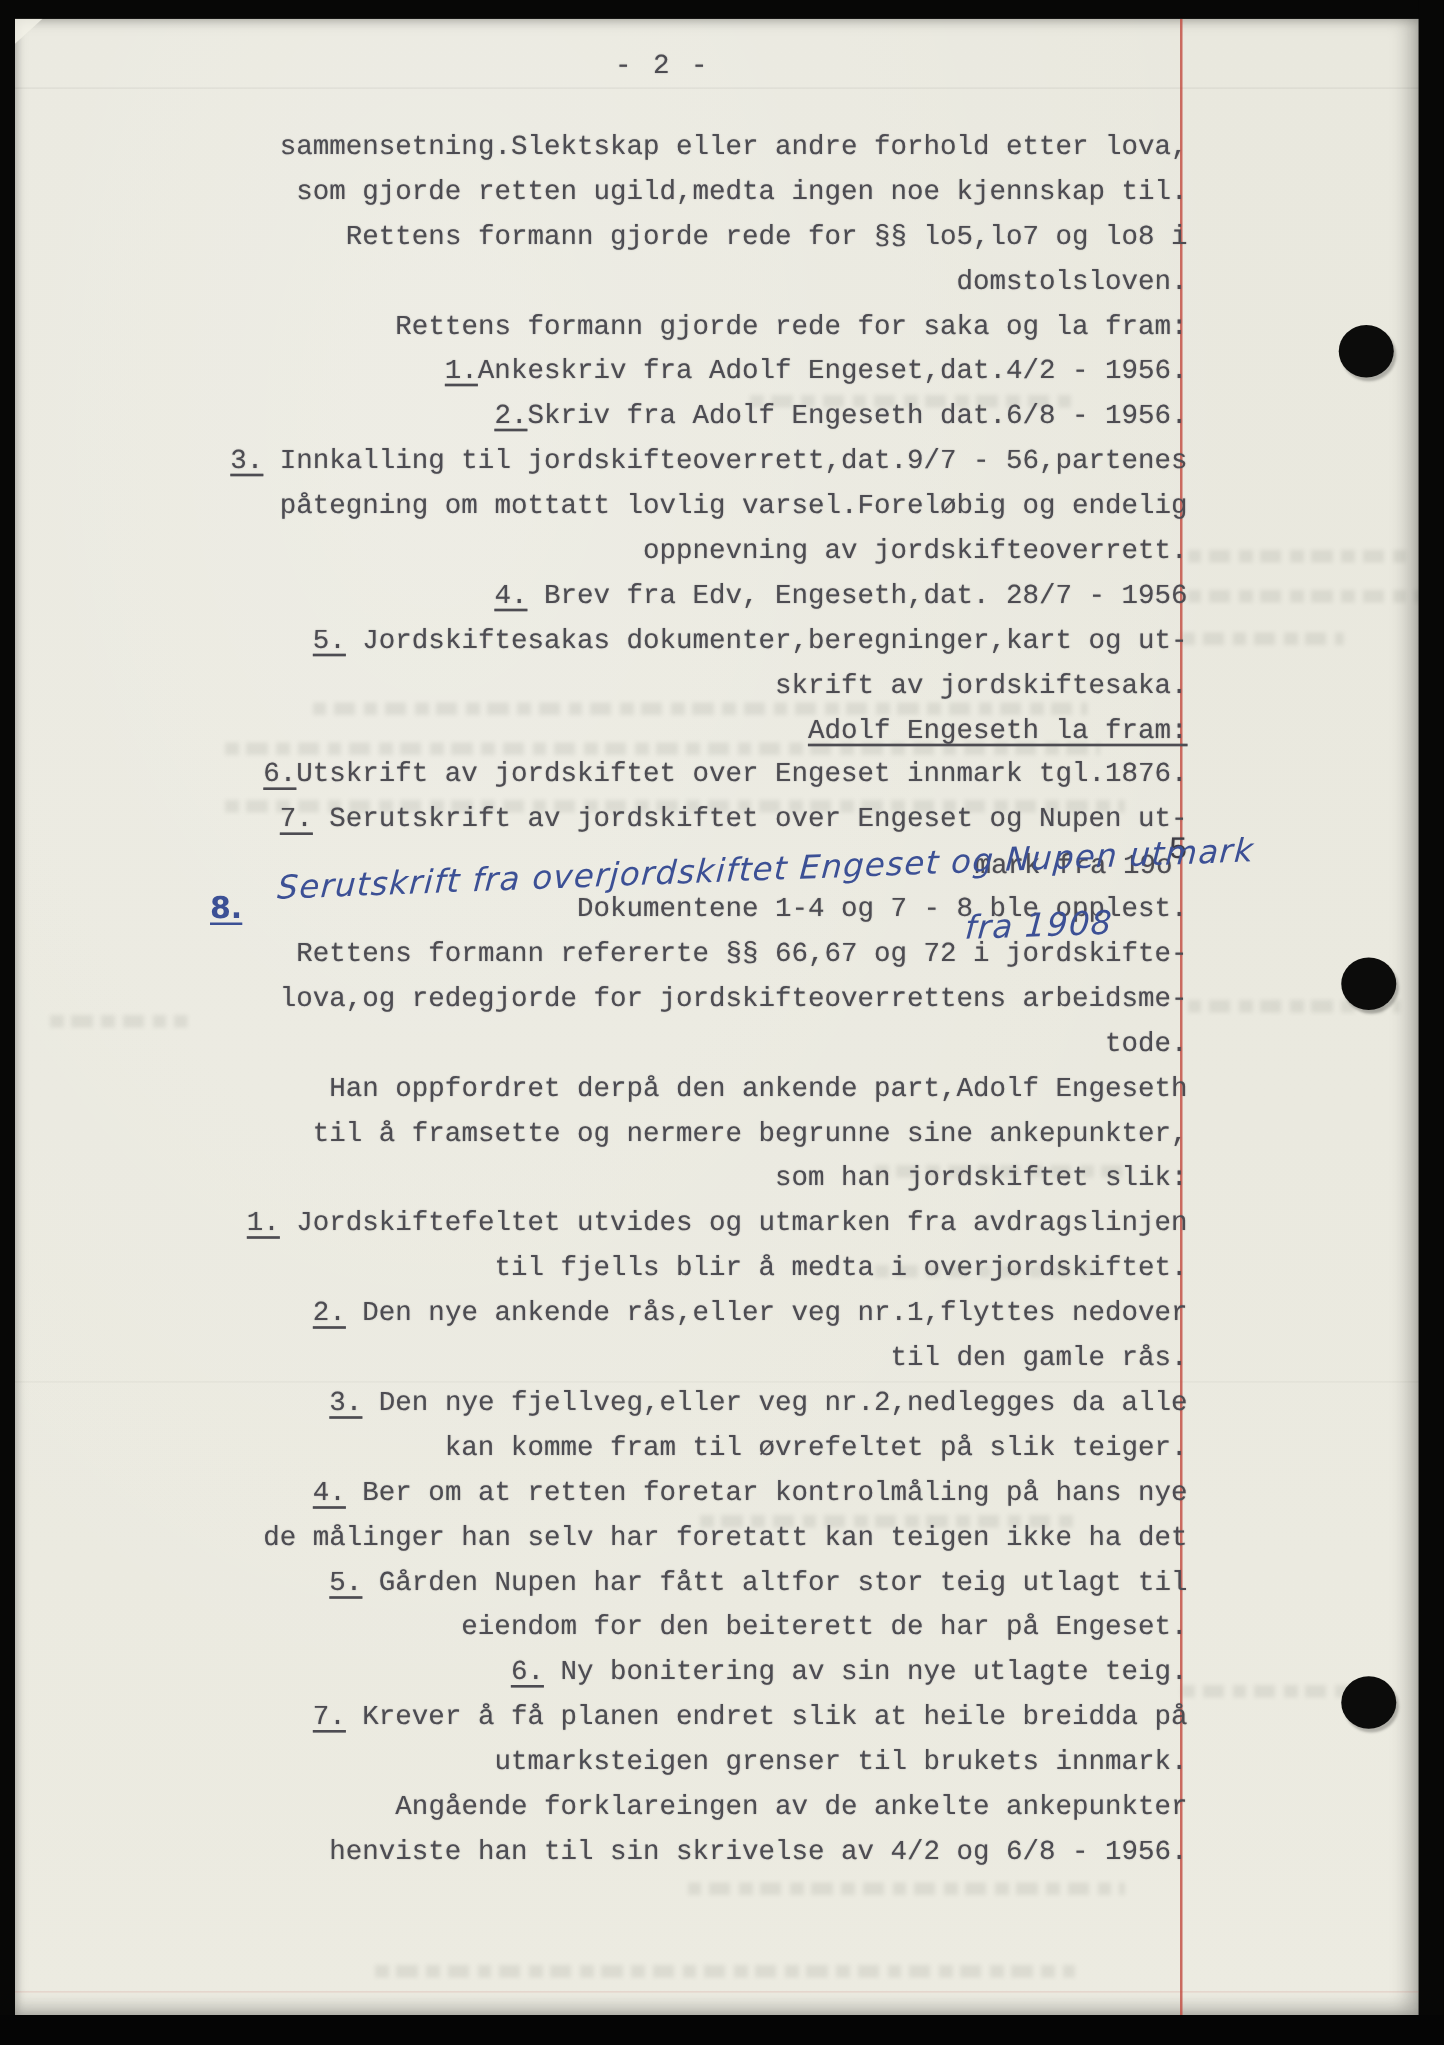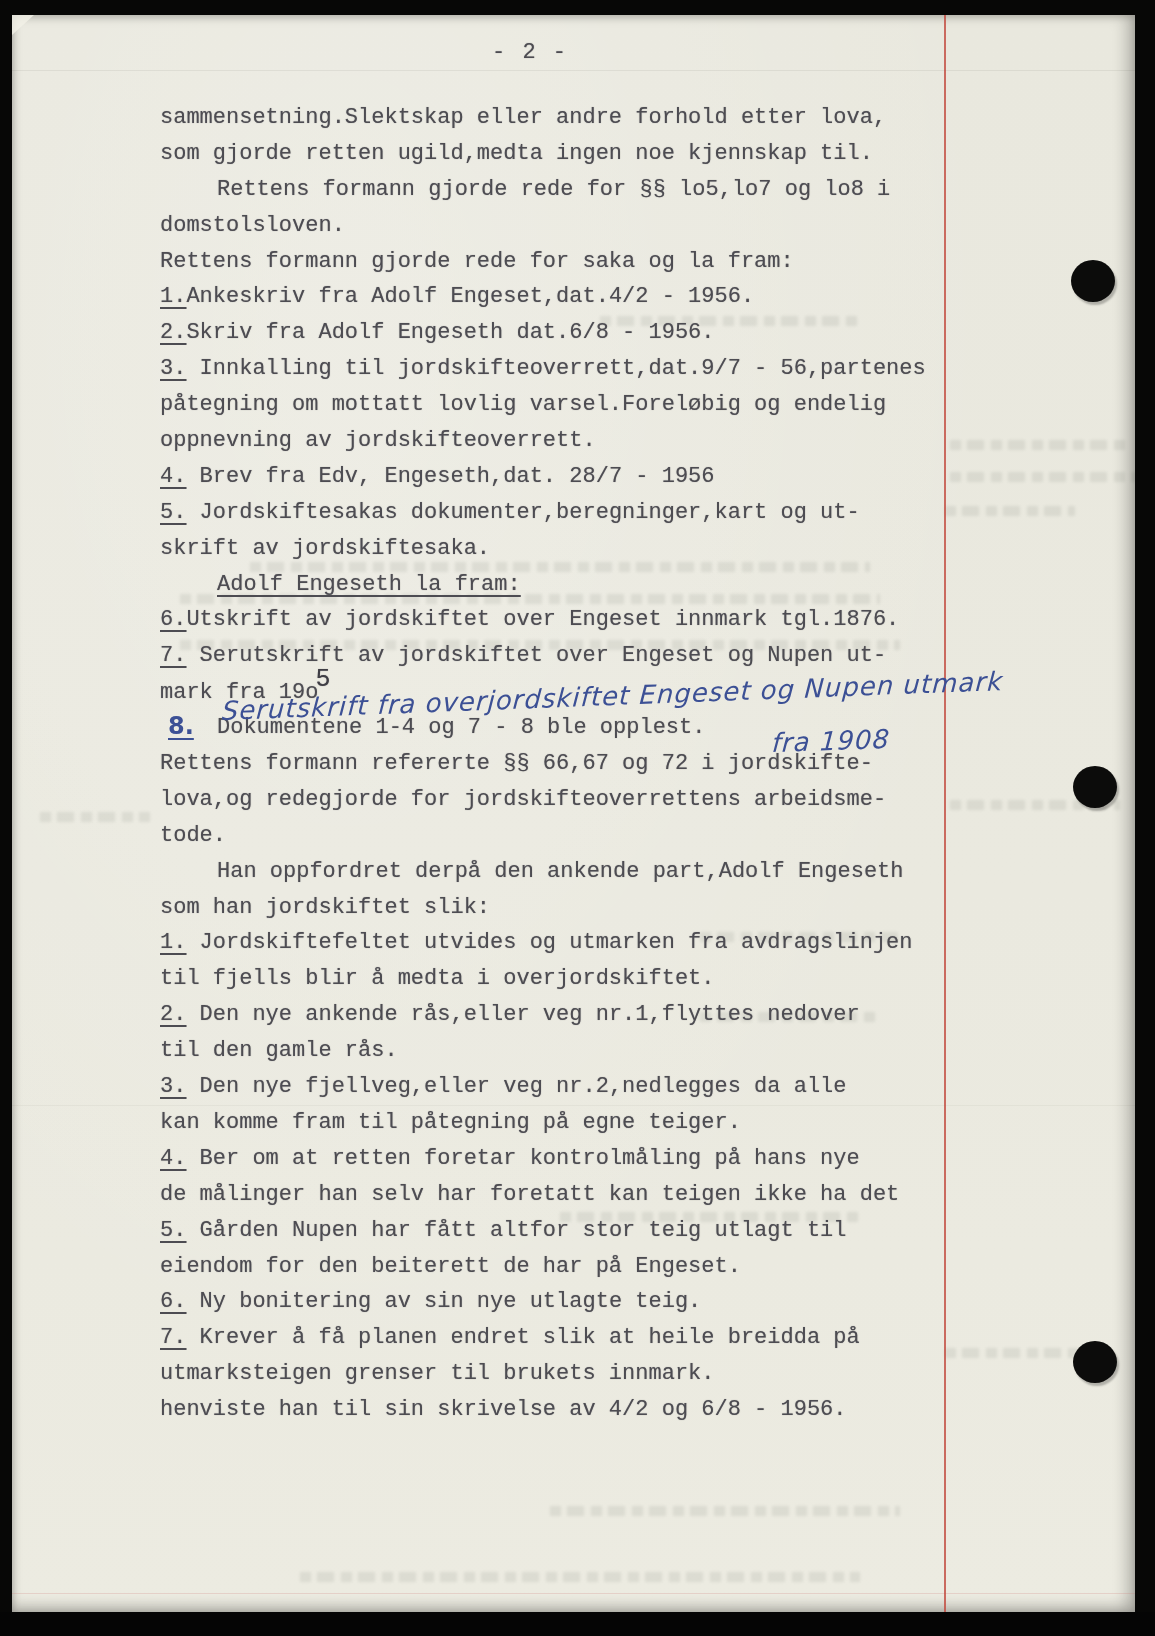--- a/index.html
+++ b/index.html
@@ -33,21 +33,21 @@
   .page-number {
     position:absolute; left:160px; top:40px; width:740px; text-align:center;
     font-size:22px; color:#4d4c52; letter-spacing:2px;
     text-shadow:0 0 1px rgba(70,70,75,.55);
   }
   .typed-lines {
     position:absolute; left:160px; top:100px; width:790px;
     font-size:22px; line-height:35.9px; color:#4d4c52;
     text-shadow:0 0 1px rgba(70,70,75,.5);
   }
-  .tline { white-space:pre; height:35.9px; }
+  .tline { white-space:pre; height:35.9px;text-align:right; }
   .tline.indent { padding-left:57px; }
   .marker, .u-all {
     text-decoration:underline; text-decoration-thickness:2px; text-underline-offset:5px;
   }
   .sup {
     position:relative; top:-12px; font-size:25px; margin-left:-3px; color:#3f3e45;
   }
   .hw-marker {
     position:absolute; left:168px; top:712px; font-size:24px; font-weight:bold;
     color:#3c5095; text-decoration:underline; text-underline-offset:4px;
@@ -125,34 +125,36 @@
       <div class="tline"><span class="ltext">skrift av jordskiftesaka.</span></div>
       <div class="tline indent"><span class="ltext u-all">Adolf Engeseth la fram:</span></div>
       <div class="tline"><span class="marker">6.</span><span class="ltext">Utskrift av jordskiftet over Engeset innmark tgl.1876.</span></div>
       <div class="tline"><span class="marker">7.</span><span class="ltext"> Serutskrift av jordskiftet over Engeset og Nupen ut-</span></div>
       <div class="tline"><span class="ltext">mark fra 19o</span><span class="sup">5</span></div>
       <div class="tline indent"><span class="ltext">Dokumentene 1-4 og 7 - 8 ble opplest.</span></div>
       <div class="tline"><span class="ltext">Rettens formann refererte §§ 66,67 og 72 i jordskifte-</span></div>
       <div class="tline"><span class="ltext">lova,og redegjorde for jordskifteoverrettens arbeidsme-</span></div>
       <div class="tline"><span class="ltext">tode.</span></div>
       <div class="tline indent"><span class="ltext">Han oppfordret derpå den ankende part,Adolf Engeseth</span></div>
+      <div class="tline"><span class="ltext">til å framsette og nermere begrunne sine ankepunkter,</span></div>
       <div class="tline"><span class="ltext">som han jordskiftet slik:</span></div>
       <div class="tline"><span class="marker">1.</span><span class="ltext"> Jordskiftefeltet utvides og utmarken fra avdragslinjen</span></div>
       <div class="tline"><span class="ltext">til fjells blir å medta i overjordskiftet.</span></div>
       <div class="tline"><span class="marker">2.</span><span class="ltext"> Den nye ankende rås,eller veg nr.1,flyttes nedover</span></div>
       <div class="tline"><span class="ltext">til den gamle rås.</span></div>
       <div class="tline"><span class="marker">3.</span><span class="ltext"> Den nye fjellveg,eller veg nr.2,nedlegges da alle</span></div>
-      <div class="tline"><span class="ltext">kan komme fram til påtegning på egne teiger.</span></div>
+      <div class="tline"><span class="ltext">kan komme fram til øvrefeltet på slik teiger.</span></div>
       <div class="tline"><span class="marker">4.</span><span class="ltext"> Ber om at retten foretar kontrolmåling på hans nye</span></div>
       <div class="tline"><span class="ltext">de målinger han selv har foretatt kan teigen ikke ha det</span></div>
       <div class="tline"><span class="marker">5.</span><span class="ltext"> Gården Nupen har fått altfor stor teig utlagt til</span></div>
       <div class="tline"><span class="ltext">eiendom for den beiterett de har på Engeset.</span></div>
       <div class="tline"><span class="marker">6.</span><span class="ltext"> Ny bonitering av sin nye utlagte teig.</span></div>
       <div class="tline"><span class="marker">7.</span><span class="ltext"> Krever å få planen endret slik at heile breidda på</span></div>
       <div class="tline"><span class="ltext">utmarksteigen grenser til brukets innmark.</span></div>
+      <div class="tline indent"><span class="ltext">Angående forklareingen av de ankelte ankepunkter</span></div>
       <div class="tline"><span class="ltext">henviste han til sin skrivelse av 4/2 og 6/8 - 1956.</span></div>
     </div>
 
   <div class="hw-marker">8.</div>
   <div class="hw-line1">Serutskrift fra overjordskiftet Engeset og Nupen utmark</div>
   <div class="hw-line2">fra 1908</div>
 
   <div class="top-bar"></div>
   <div class="left-bar"></div>
   <div class="right-bar"></div>

